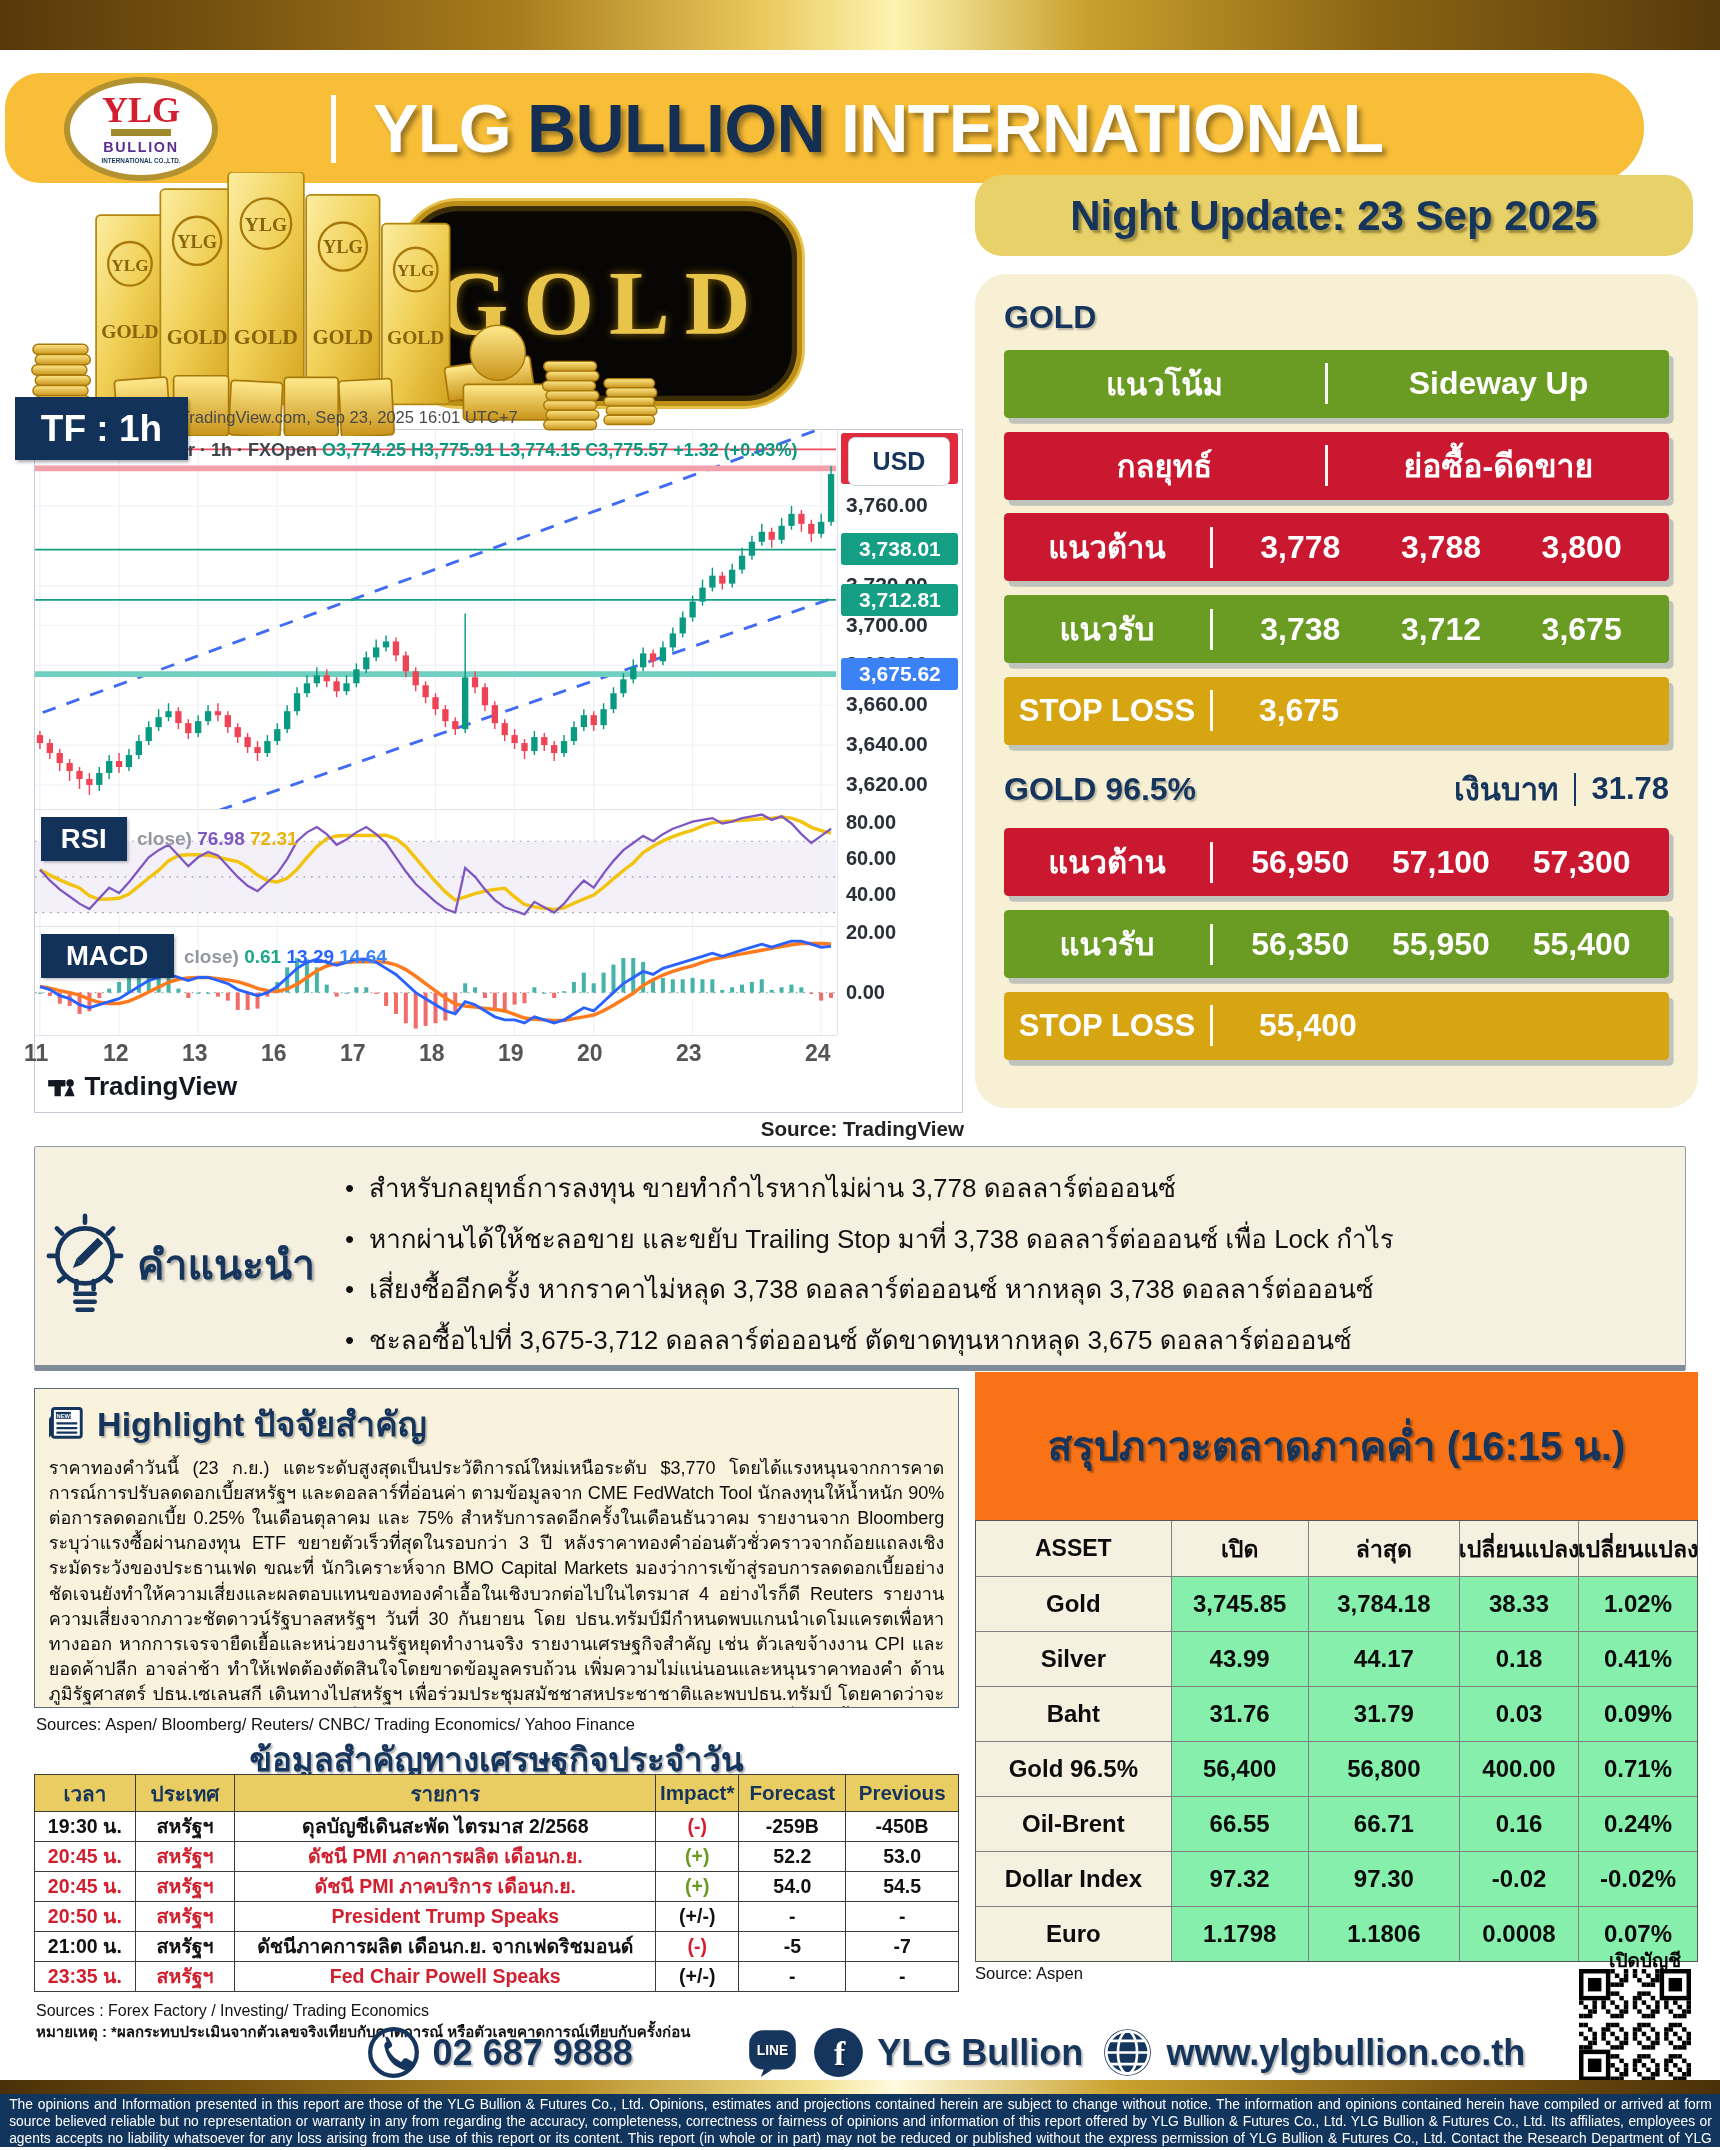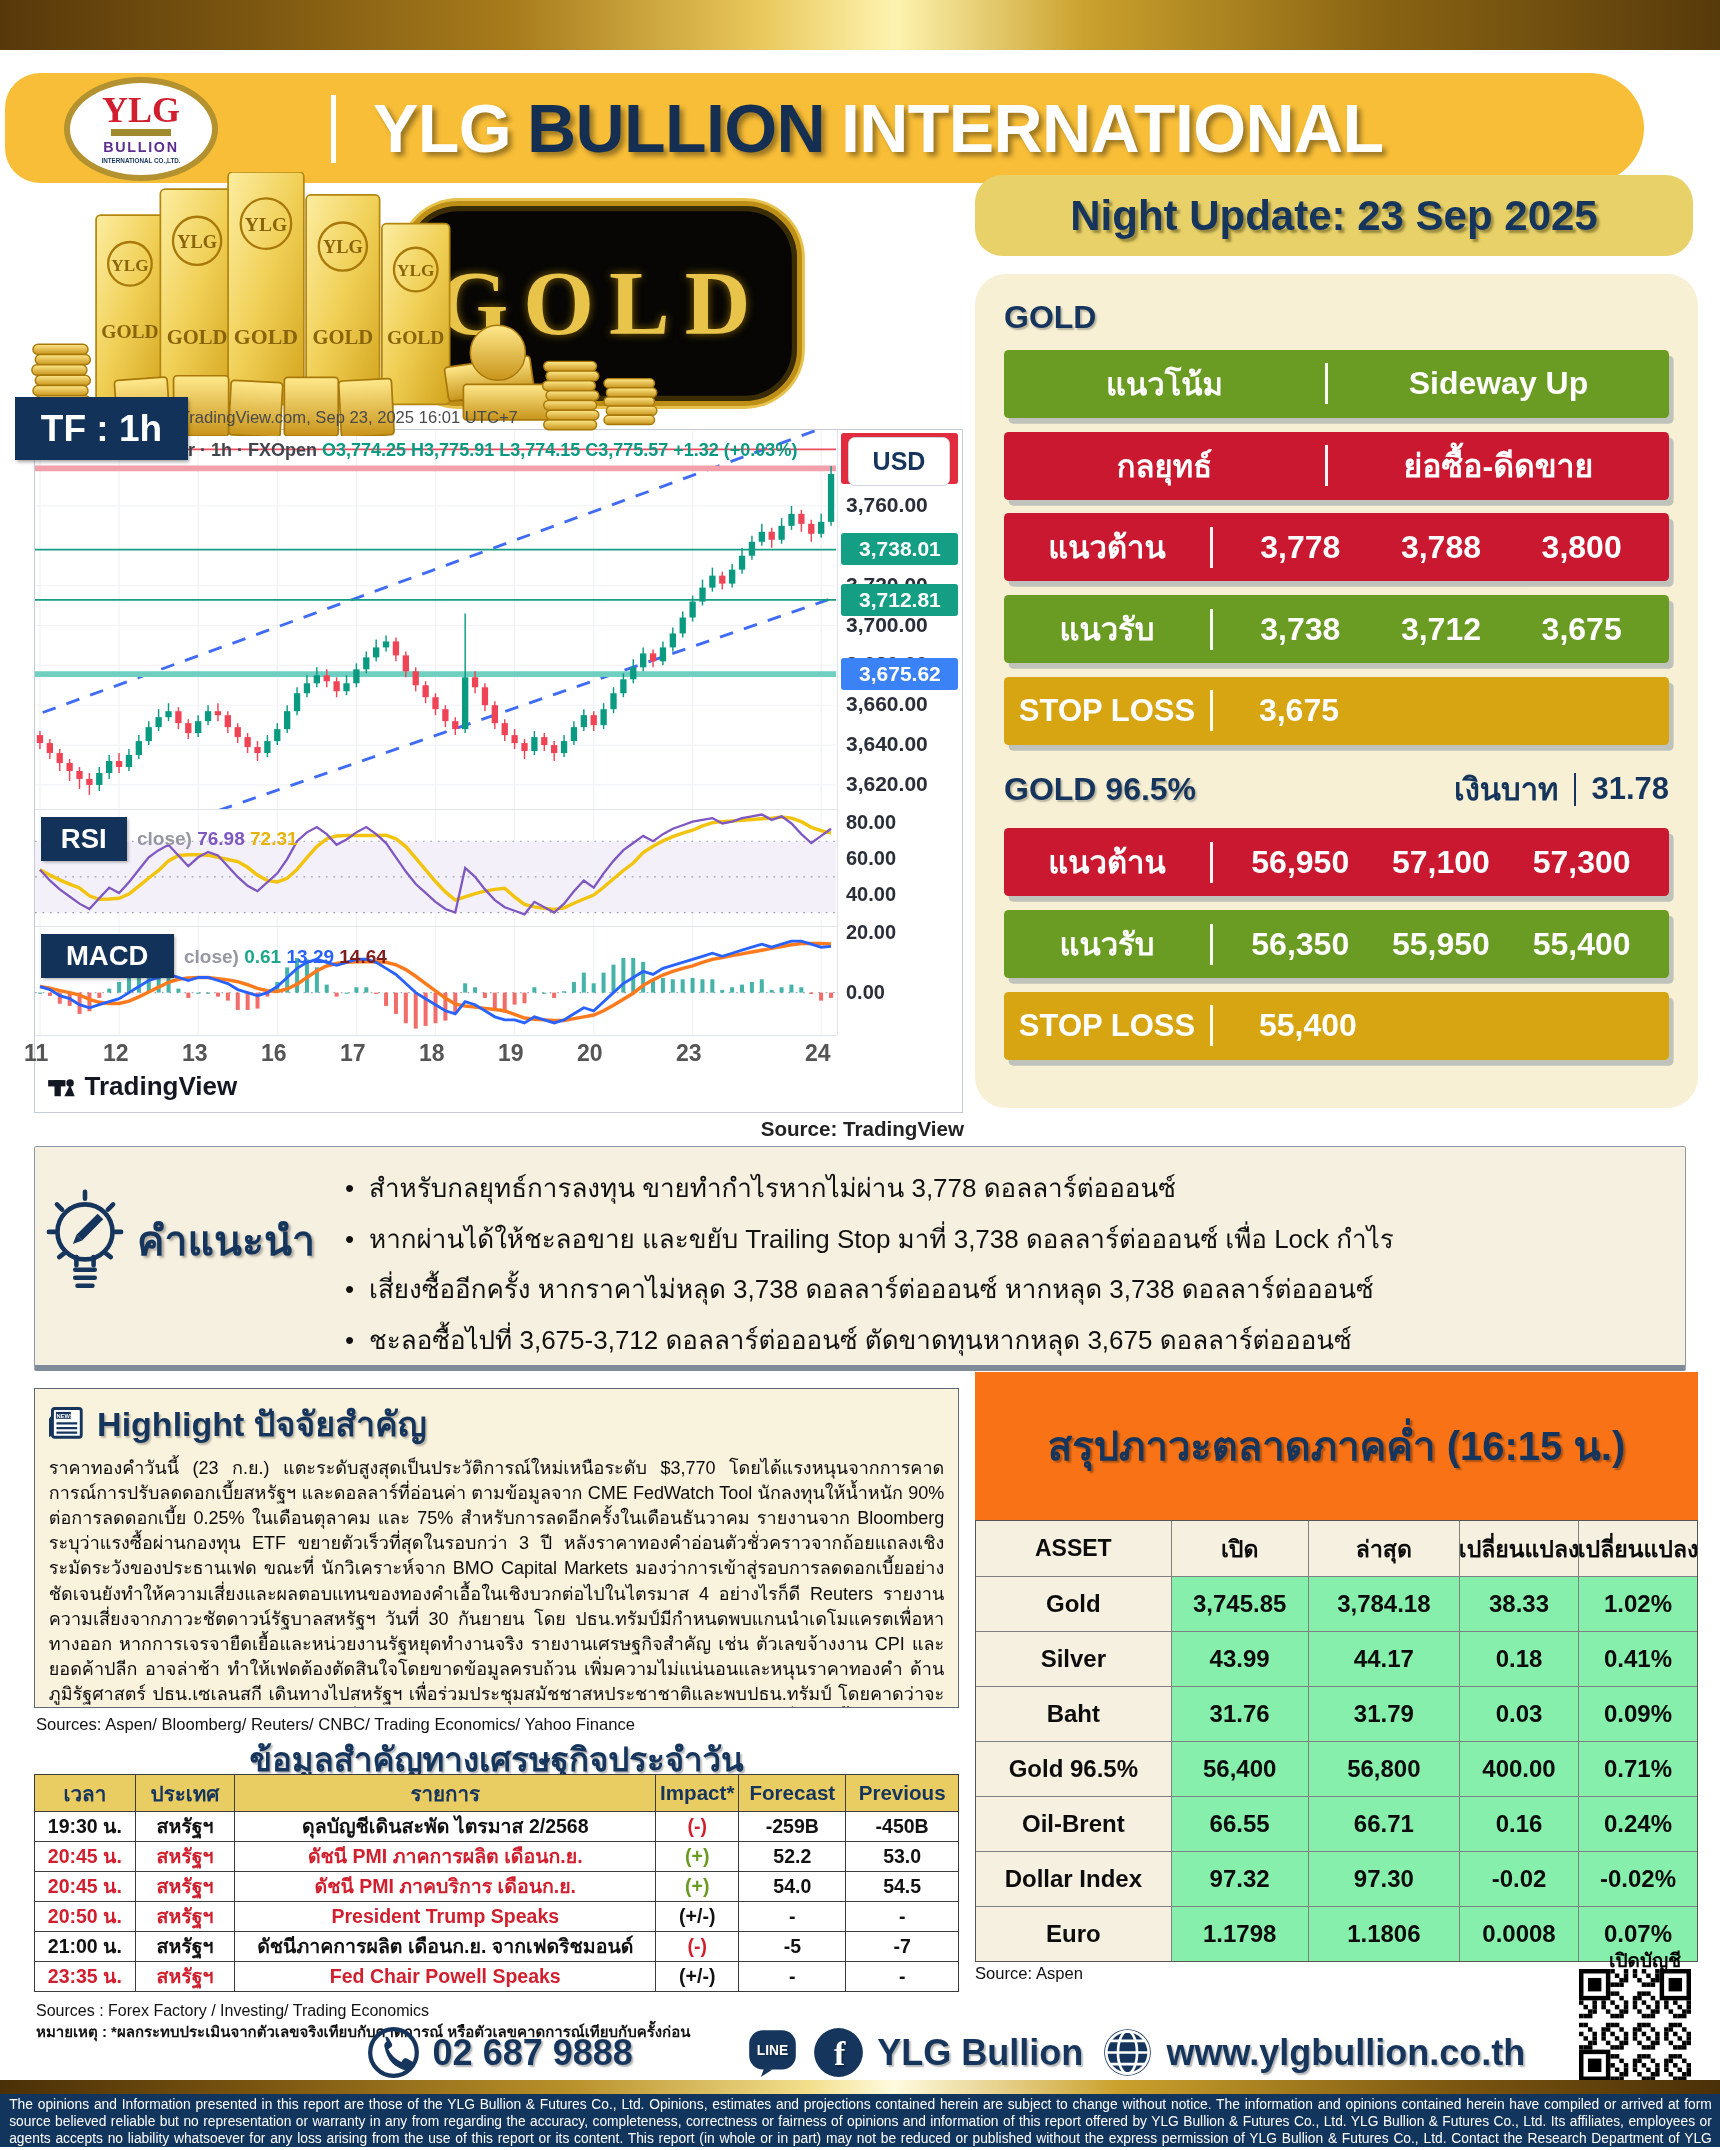--- a/index.html
+++ b/index.html
@@ -47,21 +47,21 @@
   .atick{position:absolute;left:8px;font-size:21px;color:#2a2e39;font-weight:bold;z-index:2}
   .abadge{position:absolute;left:3.4px;width:117px;height:32px;color:#fff;font-size:21px;font-weight:bold;
     display:flex;align-items:center;justify-content:center;border-radius:2.9px;z-index:3}
   .xlab{position:absolute;top:610px;font-size:23px;color:#555;font-weight:bold;z-index:2}
   .tv-row{position:absolute;left:11.5px;top:641px;display:flex;align-items:center;gap:8px;z-index:2}
   .tv-name{font-size:26px;font-weight:bold;color:#131722}
   .source-tv{left:700px;top:1117px;width:264px;text-align:right;font-size:20.6px;color:#222;font-weight:bold}
   
   .advice{left:34px;top:1146px;width:1652px;height:225px;background:#f6f0e0;border:1.7px solid #8d99a5;
     border-bottom:6.9px solid #7f8b98;border-radius:2.3px;display:flex}
-  .advice-left{width:287px;display:flex;align-items:flex-start;justify-content:center;padding-top:40px;gap:9.2px}
+  .advice-left{width:287px;display:flex;align-items:flex-start;justify-content:center;padding-top:64px;gap:9.2px}
   .advice-label{font-size:41px;font-weight:bold;color:#16355c;text-shadow:2.3px 2.3px 2.3px rgba(0,0,0,.3);margin-top:20.6px}
   .advice-bullets{flex:1;padding:15px 34px 0 23px;display:flex;flex-direction:column;justify-content:space-around}
   .adv-item{font-size:26px;color:#111;display:flex;gap:15px;align-items:baseline}
   .adv-item .dot{font-size:26px}
   
   .hl-panel{left:34px;top:1388px;width:925px;height:320px;background:#f9f2dd;border:1.1px solid #5f6a74;padding:8px 13.8px;overflow:hidden}
   .hl-head{display:flex;align-items:center;gap:10.3px;margin-bottom:4.6px}
   .hl-title{font-size:34px;font-weight:bold;color:#16355c;text-shadow:1.7px 1.7px 1.7px rgba(0,0,0,.25)}
   .hl-body{font-size:18px;line-height:1.4;text-align:justify;color:#0c0c0c}
   .hl-sources{left:36px;top:1715px;font-size:16.6px;color:#111}
@@ -578,21 +578,21 @@
     <span style="color:#e8b40a">72.31</span>
   </div>
   <div class="ind-badge" style="left:5.7px;top:504px;width:133px;height:44px;font-size:27.5px">MACD</div>
   <div class="ind-vals" style="left:149px;top:516px">
     <span class="g">close)</span>
     <span style="color:#1ea88a"> </span>
     <span style="color:#1ea88a">0.61</span>
     <span style="color:#2962ff"> </span>
     <span style="color:#2962ff">13.29</span>
     <span style="color:#ff7a1d"> </span>
-    <span style="color:#7f1d1d">14.64</span>
+    <span style="color:#3b82f6">14.64</span>
   </div>
 
   <div class="tv-row">
     <svg width="30" height="30" viewBox="0 0 52 52">
       <rect x="2" y="14" width="30" height="11" fill="#131722"></rect>
       <rect x="13" y="14" width="11" height="28" fill="#131722"></rect>
       <circle cx="40" cy="19" r="6.5" fill="#131722"></circle>
       <path d="M30 42l10-20 8 20z" fill="#131722"></path>
     </svg>
     <span class="tv-name">TradingView</span>

